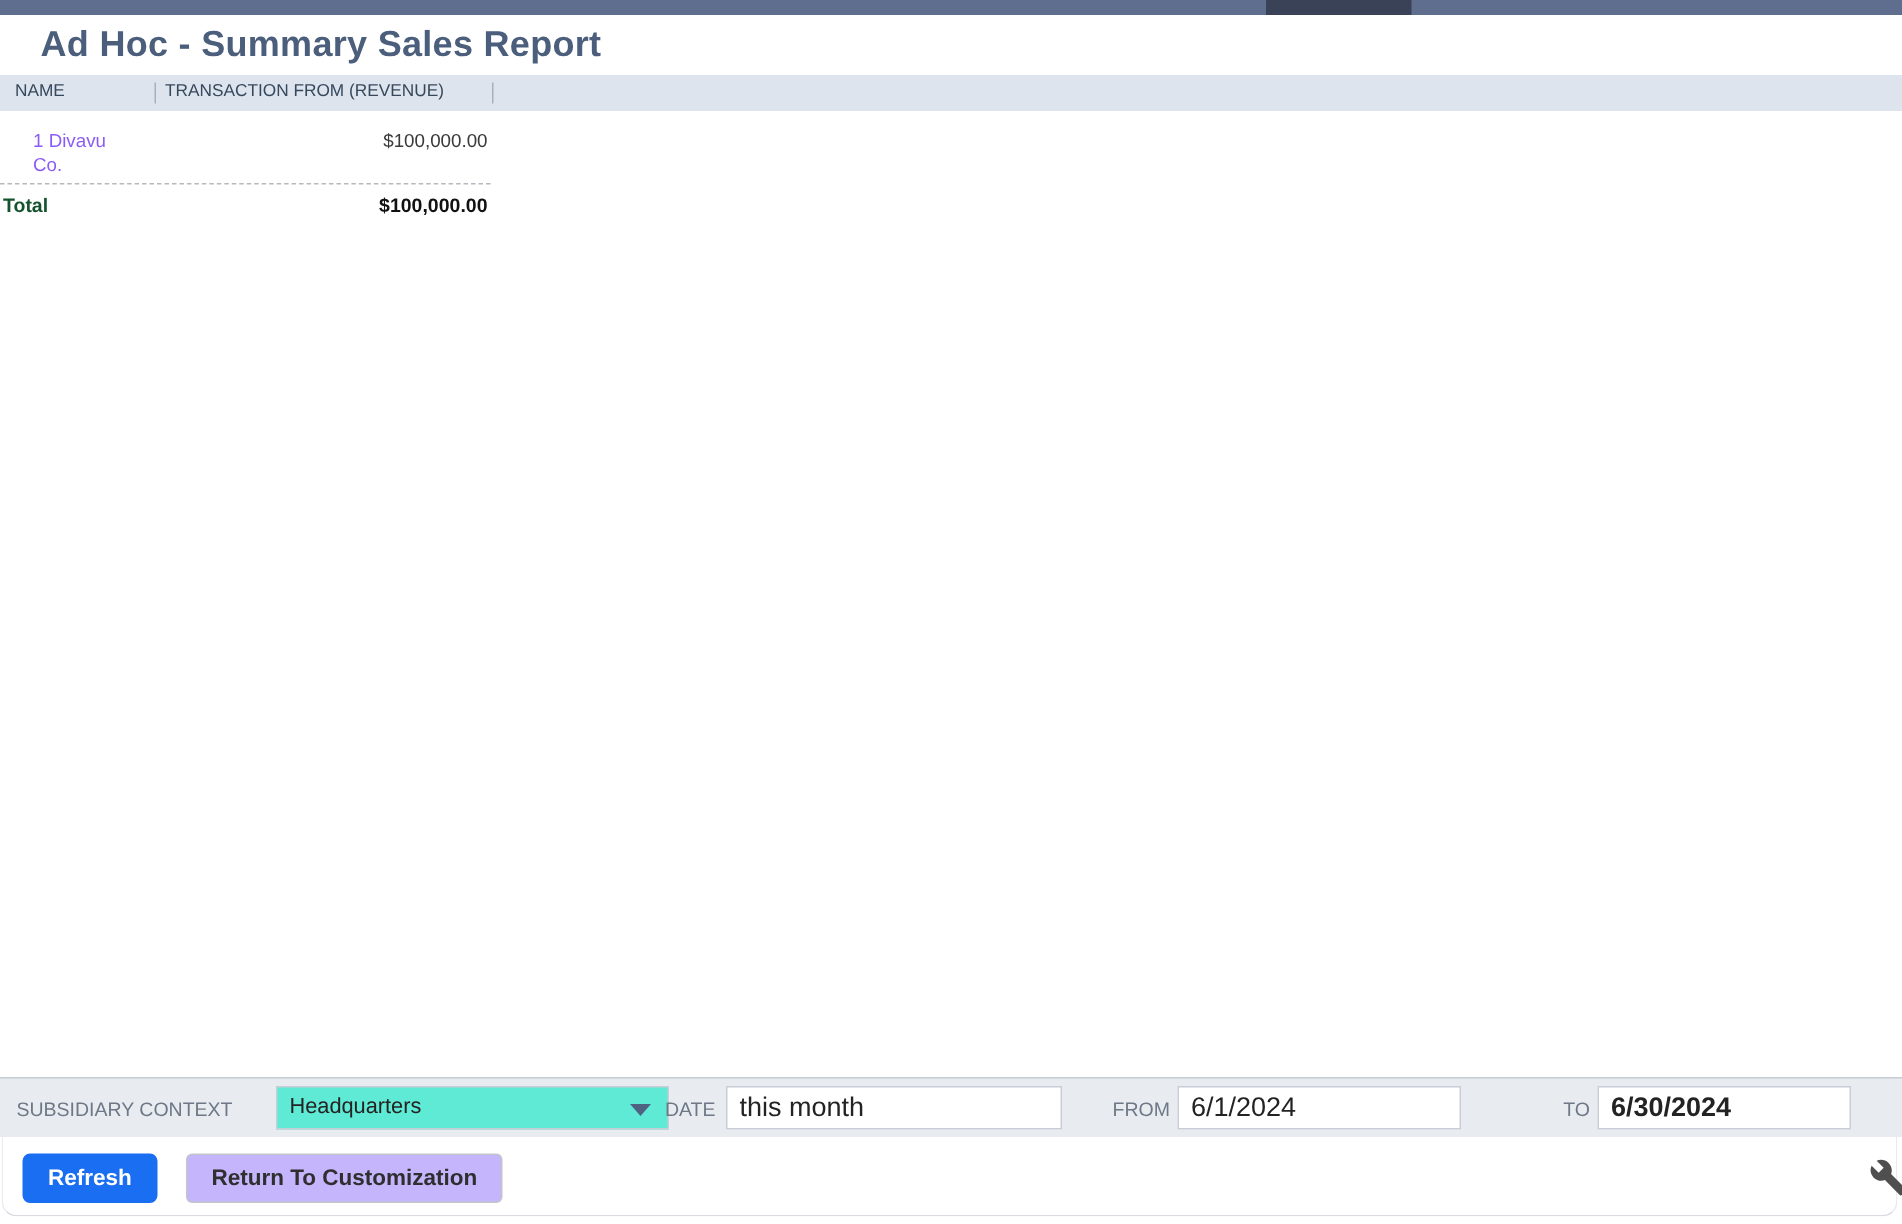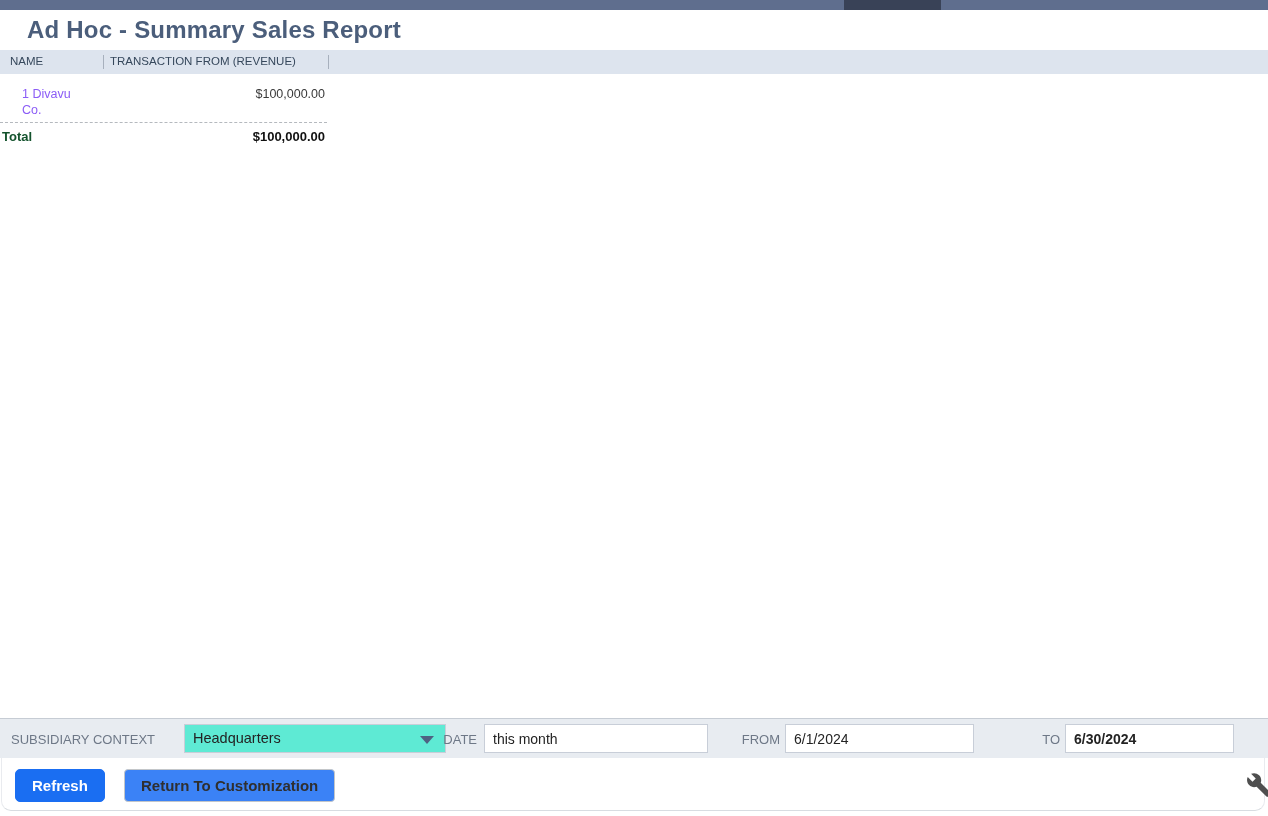--- a/index.html
+++ b/index.html
@@ -41,21 +41,21 @@
   
   .footer-band { position:absolute; top:718px; left:0; width:1268px; height:40px;
             background:#e8ecf1; border-top:1px solid #c6ccd4; }
   .f-label { position:absolute; font-size:13px; color:#6e7887; top:732px; }
   .lbl-subsidiary { left:4px; width:151px; text-align:right; }
   .lbl-date { left:437px; width:40px; text-align:right; }
   .lbl-from { left:730px; width:50px; text-align:right; }
   .lbl-to { left:1020px; width:40px; text-align:right; }
 
   .f-input { position:absolute; top:724px; height:29px; background:#fff;
-            border:1px solid #c8ced8; font-size:14px; color:#232323;
+            border:1px solid #c8ced8; font-size:18px; color:#232323;
             padding:0 8px; font-family:"Liberation Sans", sans-serif; }
   .inp-date { left:484px; width:224px; }
   .inp-from { left:785px; width:189px; }
   .inp-to   { left:1065px; width:169px;font-weight:bold; }
 
   .dropdown { position:absolute; top:724px; left:160px; width:262px; height:29px;
             background:#5eead4; border:1px solid #c8ced8; cursor:pointer;margin-left:24px; }
   .dropdown-text { position:absolute; left:8px; top:5px; font-size:14.5px; color:#232323; }
   .caret { position:absolute; right:11px; top:11px; width:0; height:0;
             border-left:7px solid transparent; border-right:7px solid transparent;
@@ -63,21 +63,21 @@
 
   
   .panel-bottom { position:absolute; top:758px; left:1px; width:1264px; height:53px;
             background:#fff; border-bottom:1px solid #d8dce1;
             border-left:1px solid #e9ebef; border-right:1px solid #e9ebef;
             border-bottom-left-radius:10px; border-bottom-right-radius:10px; }
   .btn { position:absolute; top:769px; height:33px; font-size:15px; font-weight:700;
             border-radius:5px; cursor:pointer; font-family:"Liberation Sans", sans-serif; }
   .btn-refresh { left:15px; padding:0 16px; background:var(--accent-blue,#1a6ef2);
             color:#fff; border:1px solid var(--accent-blue,#1a6ef2); }
-  .btn-return { left:124px; padding:0 16px; background:#3b82f6; color:#2f2f2f;
+  .btn-return { left:124px; padding:0 16px; background:#c4b5fd; color:#2f2f2f;
             border:1px solid #c3c6c9; border-radius:4px; }
 
   .wrench { position:absolute; left:1246px; top:772px; width:26px; height:26px;
             cursor:pointer; }
 </style>
 </head>
 <body>
 
 <div class="topbar">
   <div class="topbar-active"></div>

